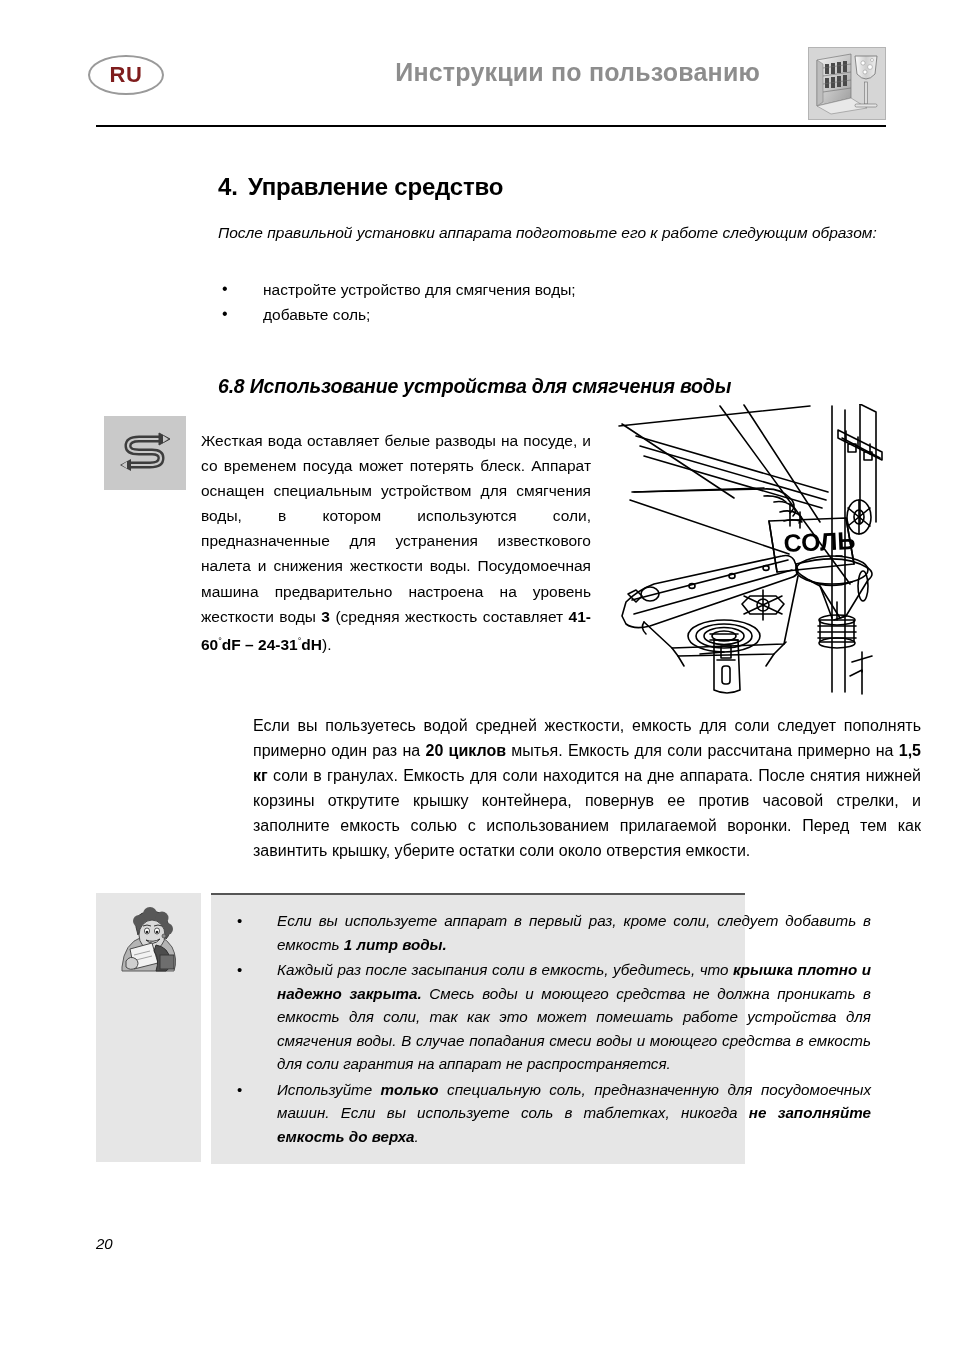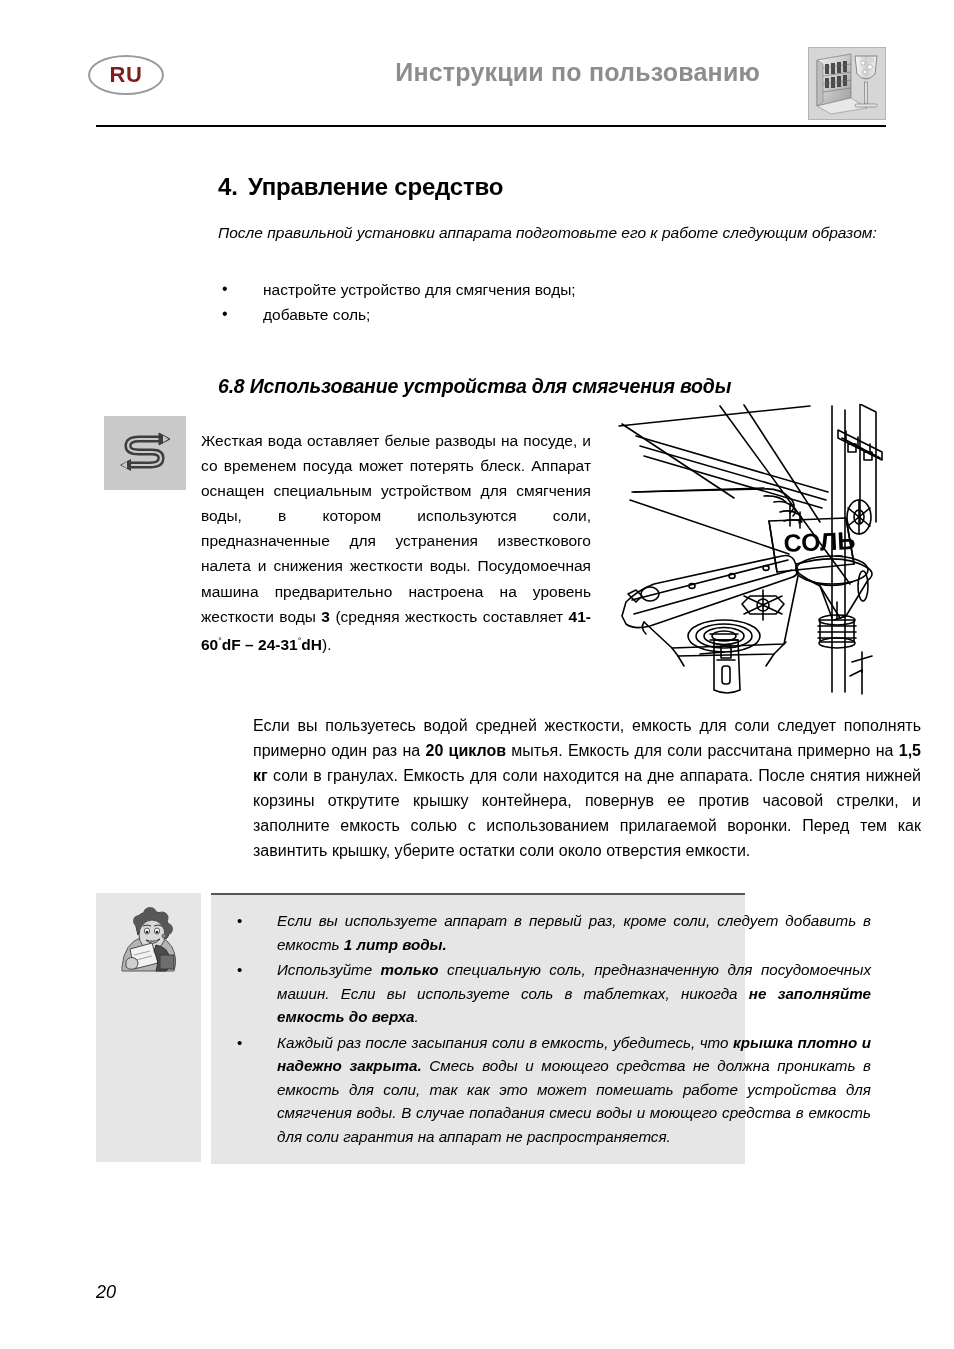--- a/index.html
+++ b/index.html
@@ -195,22 +195,22 @@
     position: absolute;
     left: 6px;
     top: 0px;
     font-size: 15px;
     font-style: normal;
   }
 
   
   .page-num {
     position: absolute;
-    left: 96px; top: 1282px;
-    font-size: 18px;
+    left: 96px; top: 1235px;
+    font-size: 15px;
     font-style: italic;
   }
 
   b { font-weight: bold; }
 </style>
 </head>
 <body>
 
 <div class="header">
 
@@ -447,23 +447,23 @@
 </div>
 
 <div class="note-body">
   <div class="note-list">
 
     <div class="li">
       <span>Если вы используете аппарат в первый раз, кроме соли, следует добавить в емкость </span><b>1 литр воды.</b><span></span>
     </div>
 
     <div class="li">
+      <span>Каждый раз после засыпания соли в емкость, убедитесь, что </span><b>крышка плотно и надежно закрыта.</b><span> Смесь воды и моющего средства не должна проникать в емкость для соли, так как это может помешать работе устройства для смягчения воды. В случае попадания смеси воды и моющего средства в емкость для соли гарантия на аппарат не распространяется.</span>
+    </div>
+
+    <div class="li">
       <span>Используйте </span><b>только</b><span> специальную соль, предназначенную для посудомоечных машин. Если вы используете соль в таблетках, никогда </span><b>не заполняйте емкость до верха</b><span>.</span>
     </div>
 
-    <div class="li">
-      <span>Каждый раз после засыпания соли в емкость, убедитесь, что </span><b>крышка плотно и надежно закрыта.</b><span> Смесь воды и моющего средства не должна проникать в емкость для соли, так как это может помешать работе устройства для смягчения воды. В случае попадания смеси воды и моющего средства в емкость для соли гарантия на аппарат не распространяется.</span>
-    </div>
-
   </div>
 </div>
 
 <div class="page-num">20</div>
 
 </body></html>

